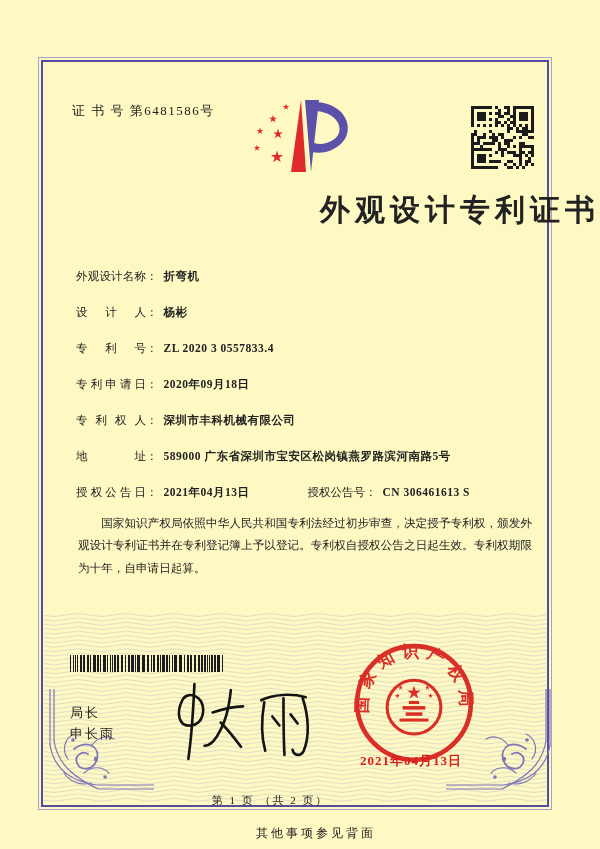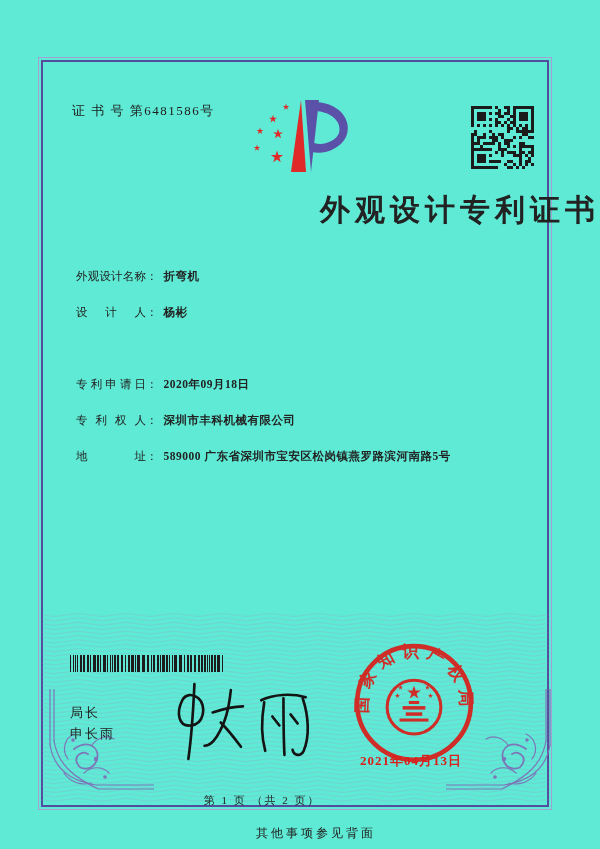--- a/index.html
+++ b/index.html
@@ -1,17 +1,17 @@
 <!DOCTYPE html>
 <html><head>
 <meta charset="utf-8">
 <style>
   html,body{margin:0;padding:0;}
   body{background:#e8e8e8;font-family:"Liberation Serif","DejaVu Serif",serif;}
-  .page{position:relative;width:600px;height:849px;background:#5eead4;overflow:hidden;
+  .page{position:relative;width:600px;height:849px;background:#fef9c3;overflow:hidden;
         box-shadow:0 0 4px rgba(0,0,0,.25);color:#1d1d1d;}
   .frame-outer{position:absolute;left:38px;top:57px;width:512px;height:751px;
         border:1px solid #a59fd2;}
   .frame-inner{position:absolute;left:2px;top:2px;right:2px;bottom:2px;
         border:2px solid #544c9c;}
   .cert-no{position:absolute;left:72px;top:102px;font-size:13px;letter-spacing:1.5px;}
   .logo{position:absolute;left:248px;top:94px;width:104px;height:80px;}
   .qr{position:absolute;left:471px;top:106px;width:63px;height:63px;}
   .title{position:absolute;left:0;top:190px;width:600px;text-align:right;
         font-size:30px;font-weight:700;letter-spacing:5px;color:#222;}
@@ -29,21 +29,21 @@
   .flourish{position:absolute;width:110px;height:116px;top:689px;}
   .fl-left{left:44px;}
   .fl-right{left:446px;transform:scaleX(-1);}
   .director{position:absolute;left:70px;top:702px;font-size:13px;letter-spacing:2px;
         line-height:21px;color:#222;}
   .signature{position:absolute;left:168px;top:678px;width:152px;height:86px;}
   .seal{position:absolute;left:352px;top:641px;width:124px;height:124px;opacity:.93;}
   .seal-date{position:absolute;left:360px;top:752px;font-size:13px;color:#d8201c;
         letter-spacing:1px;font-weight:600;}
   .page-info{position:absolute;left:0;top:793px;width:524px;text-align:center;
-        font-size:11px;letter-spacing:2px;color:#222;}
+        font-size:11px;letter-spacing:2px;color:#222;padding-left:8px;}
   .back-note{position:absolute;left:16px;top:825px;width:600px;text-align:center;
         font-size:12px;letter-spacing:3px;color:#222;}
 </style>
 </head>
 <body>
 
 <div class="page">
 
   <div class="frame-outer">
     <div class="frame-inner"></div>
@@ -367,31 +367,38 @@
     </svg>
 
   <div class="title">外观设计专利证书</div>
 
   <div class="row" style="top:269px">
     <span class="lbl">外观设计名称</span><span class="colon">：</span><span class="val">折弯机</span>
   </div>
   <div class="row" style="top:305px">
     <span class="lbl">设计人</span><span class="colon">：</span><span class="val">杨彬</span>
   </div>
+  <div class="row" style="top:341px">
+    <span class="lbl">专利号</span><span class="colon">：</span><span class="val">ZL 2020 3 0557833.4</span>
+  </div>
   <div class="row" style="top:377px">
     <span class="lbl">专利申请日</span><span class="colon">：</span><span class="val">2020年09月18日</span>
   </div>
   <div class="row" style="top:413px">
     <span class="lbl">专利权人</span><span class="colon">：</span><span class="val">深圳市丰科机械有限公司</span>
   </div>
   <div class="row" style="top:449px">
     <span class="lbl">地址</span><span class="colon">：</span><span class="val">589000 广东省深圳市宝安区松岗镇燕罗路滨河南路5号</span>
   </div>
+  <div class="row" style="top:485px">
+    <span class="lbl">授权公告日</span><span class="colon">：</span><span class="val">2021年04月13日</span><span class="grant2"><span>授权公告号</span><span class="colon">：</span><span class="val">CN 306461613 S</span></span>
+  </div>
 
   <div class="paras">
+    <p>国家知识产权局依照中华人民共和国专利法经过初步审查，决定授予专利权，颁发外观设计专利证书并在专利登记簿上予以登记。专利权自授权公告之日起生效。专利权期限为十年，自申请日起算。</p>
   </div>
 
   <svg class="barcode" id="barcode" viewBox="0 0 156 17" preserveAspectRatio="none">
       <rect x="0" y="0" width="1" height="17" fill="#1c1c1c"></rect>
       <rect x="3" y="0" width="1" height="17" fill="#1c1c1c"></rect>
       <rect x="5" y="0" width="1" height="17" fill="#1c1c1c"></rect>
       <rect x="7" y="0" width="1" height="17" fill="#1c1c1c"></rect>
       <rect x="10" y="0" width="2" height="17" fill="#1c1c1c"></rect>
       <rect x="13" y="0" width="2" height="17" fill="#1c1c1c"></rect>
       <rect x="17" y="0" width="2" height="17" fill="#1c1c1c"></rect>

